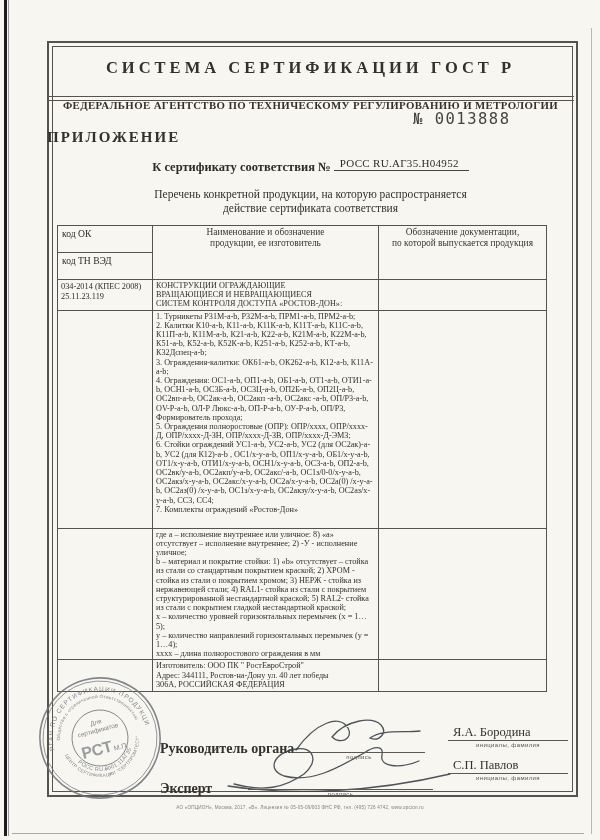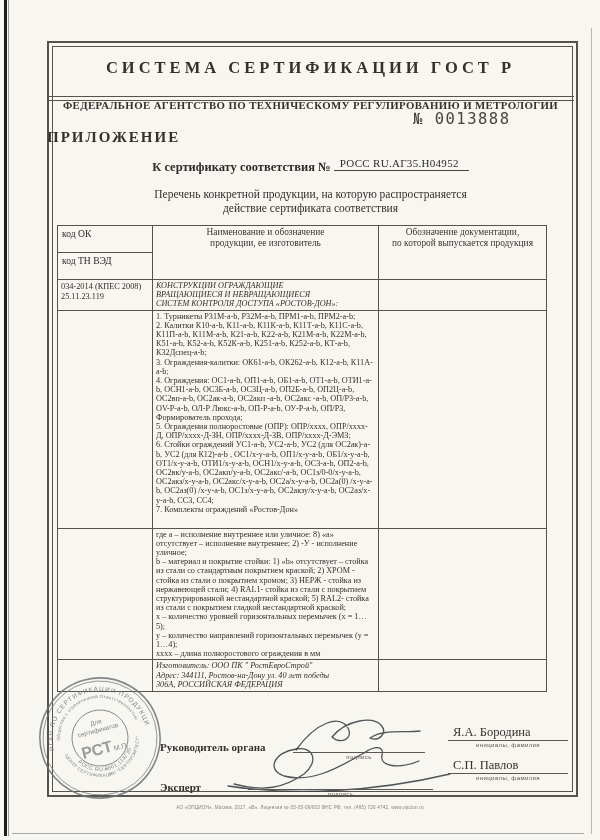--- a/index.html
+++ b/index.html
@@ -28,24 +28,24 @@
             padding:0 10px 1px 6px;transform:translateY(-4px);letter-spacing:.3px;}
   .subtitle{position:absolute;left:47px;top:188px;width:527px;text-align:center;
             font-size:11.5px;font-weight:normal;line-height:13.5px;color:#34312d;}
   
   table.products{position:absolute;left:57px;top:225px;border-collapse:collapse;table-layout:fixed;}
   table.products td{border:1px solid #56524c;vertical-align:top;overflow:hidden;}
   td.h{font-size:9.4px;line-height:11px;text-align:center;vertical-align:middle;white-space:pre-line;color:#3a3733;}
   td.h1{font-size:9.6px;text-align:left;vertical-align:middle;padding:2px 4px;}
   td.codes{font-size:8.3px;line-height:10px;padding:2px 3px;white-space:pre-line;}
   td.body{font-size:8.2px;line-height:9.2px;padding:1px 4px 1px 3px;color:#33302c;}
-  td.pre{white-space:pre-line;font-style:italic;}
+  td.pre{white-space:pre-line;}
   .para{margin:0 0 0 0;}
   
-  .sig-role{position:absolute;font-size:11px;font-weight:bold;color:#34312d;}
+  .sig-role{position:absolute;font-size:14px;font-weight:bold;color:#34312d;}
   .sig-name{position:absolute;font-size:12.5px;color:#34312d;}
   .sig-line{position:absolute;height:1px;background:#5b5751;}
   .sig-cap{position:absolute;font-size:6px;letter-spacing:.4px;color:#5b5751;text-align:center;
            font-family:"Liberation Sans",sans-serif;}
   .sig-svg{position:absolute;}
   .sig-svg path{fill:none;stroke:#3d4347;stroke-width:1.3;stroke-linecap:round;opacity:.9;}
   
   .stamp{position:absolute;left:34px;top:672px;width:132px;height:132px;transform:rotate(-15deg);opacity:.85;}
   .stamp text{fill:#6e7378;font-family:"Liberation Sans",sans-serif;}
   .stamp circle{fill:none;stroke:#6e7378;}

